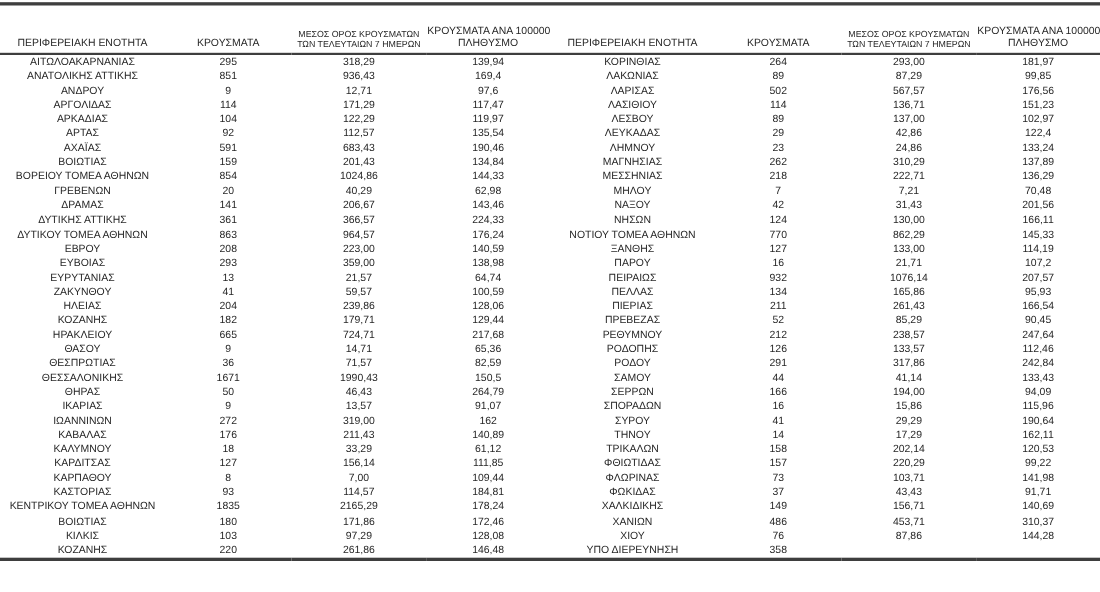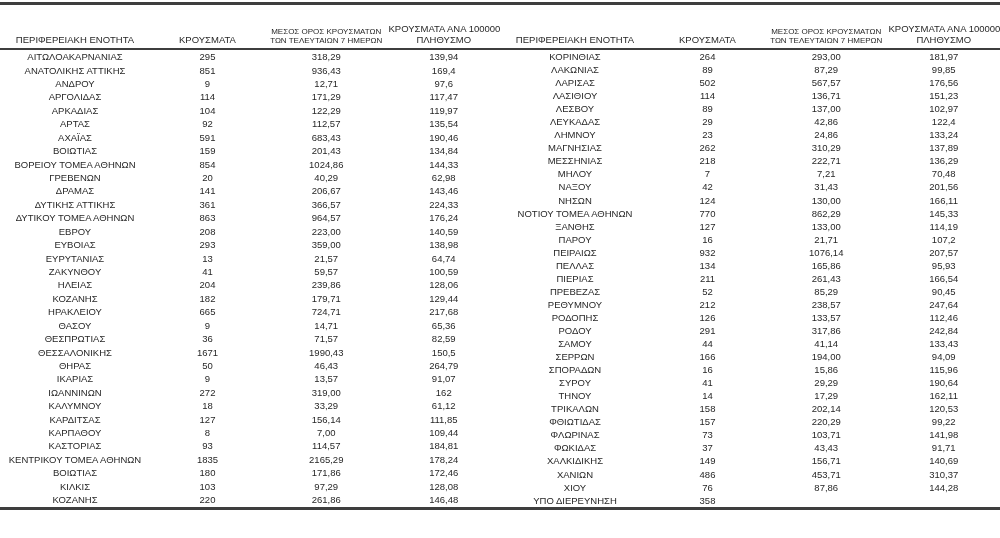--- a/index.html
+++ b/index.html
@@ -224,20 +224,26 @@
             <td>13,57</td>
             <td>91,07</td>
           </tr>
           <tr>
             <td>ΙΩΑΝΝΙΝΩΝ</td>
             <td>272</td>
             <td>319,00</td>
             <td>162</td>
           </tr>
           <tr>
+            <td>ΚΑΒΑΛΑΣ</td>
+            <td>176</td>
+            <td>211,43</td>
+            <td>140,89</td>
+          </tr>
+          <tr>
             <td>ΚΑΛΥΜΝΟΥ</td>
             <td>18</td>
             <td>33,29</td>
             <td>61,12</td>
           </tr>
           <tr>
             <td>ΚΑΡΔΙΤΣΑΣ</td>
             <td>127</td>
             <td>156,14</td>
             <td>111,85</td>

